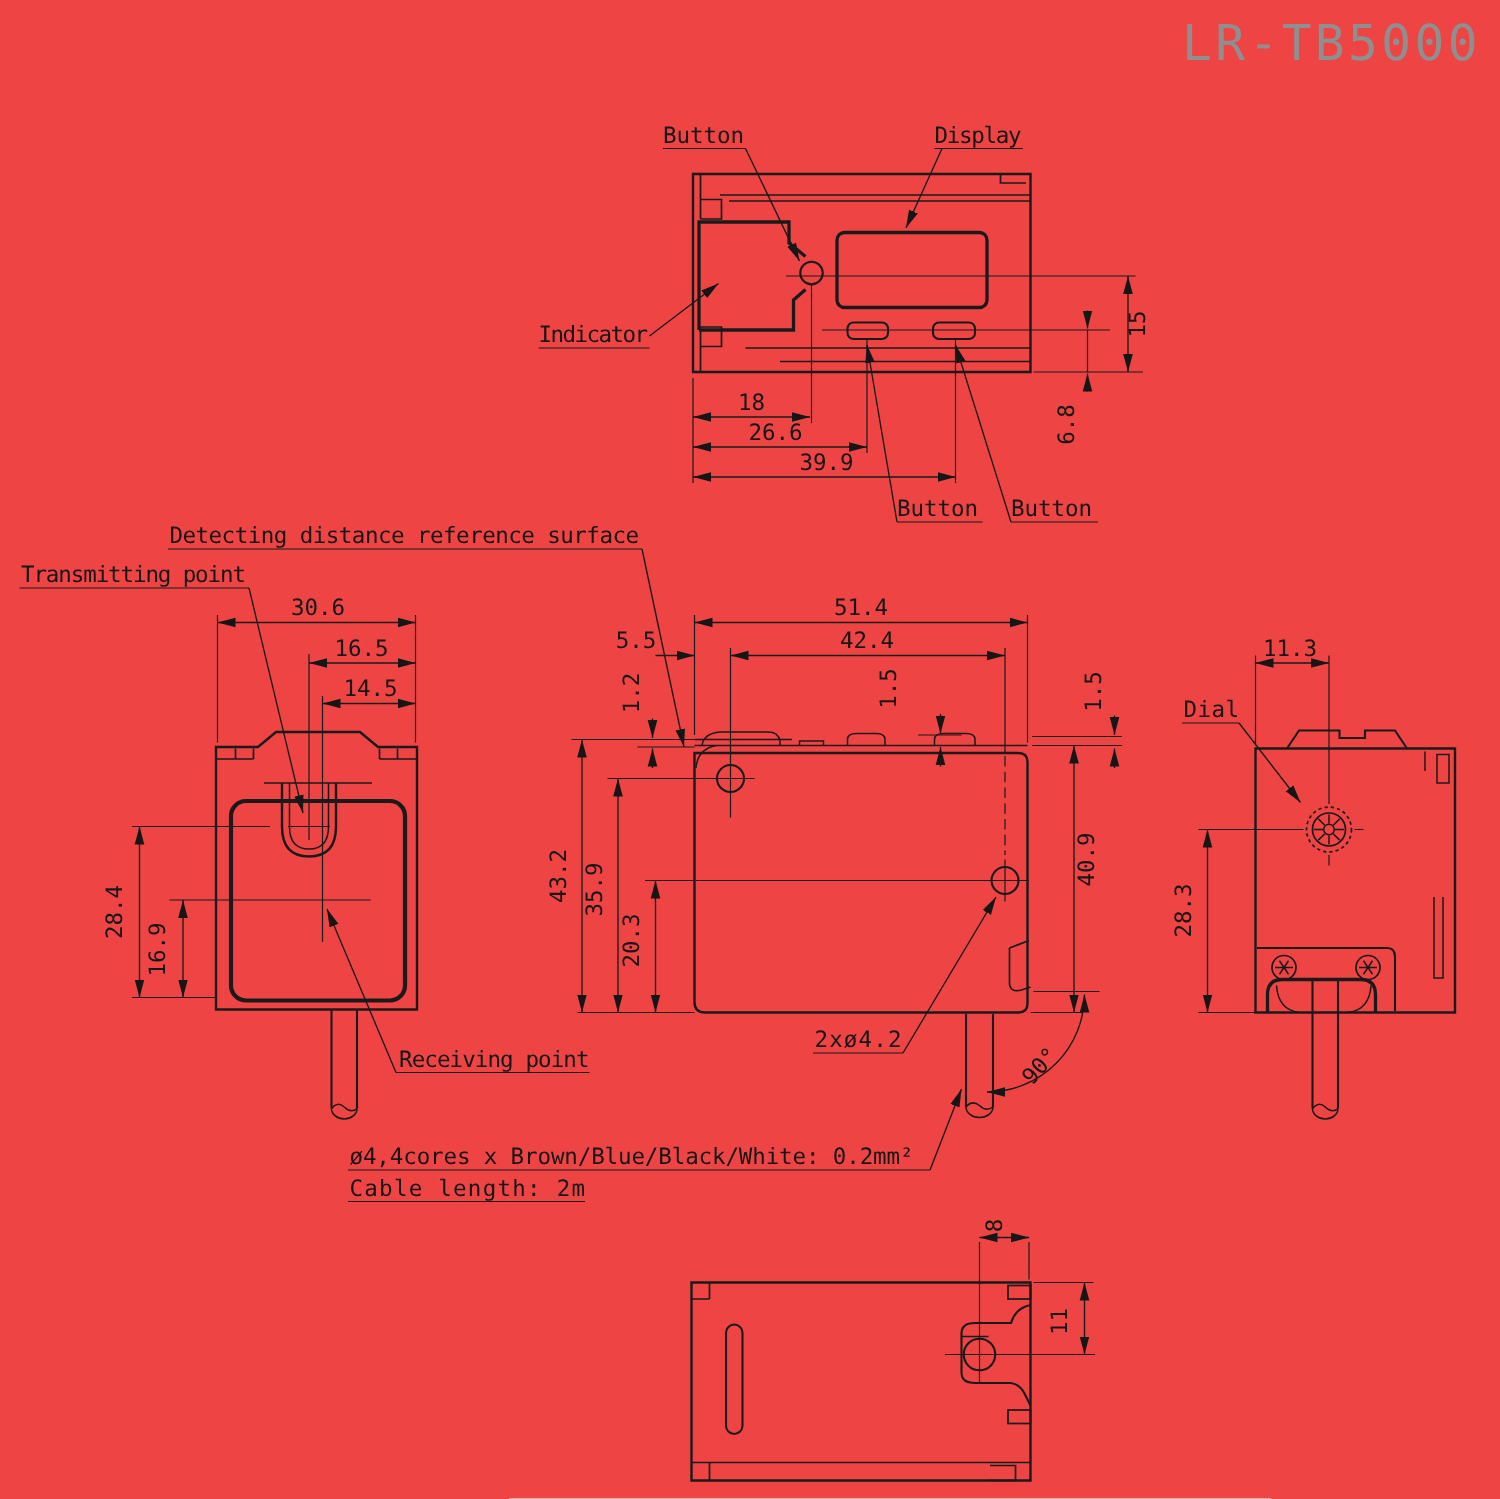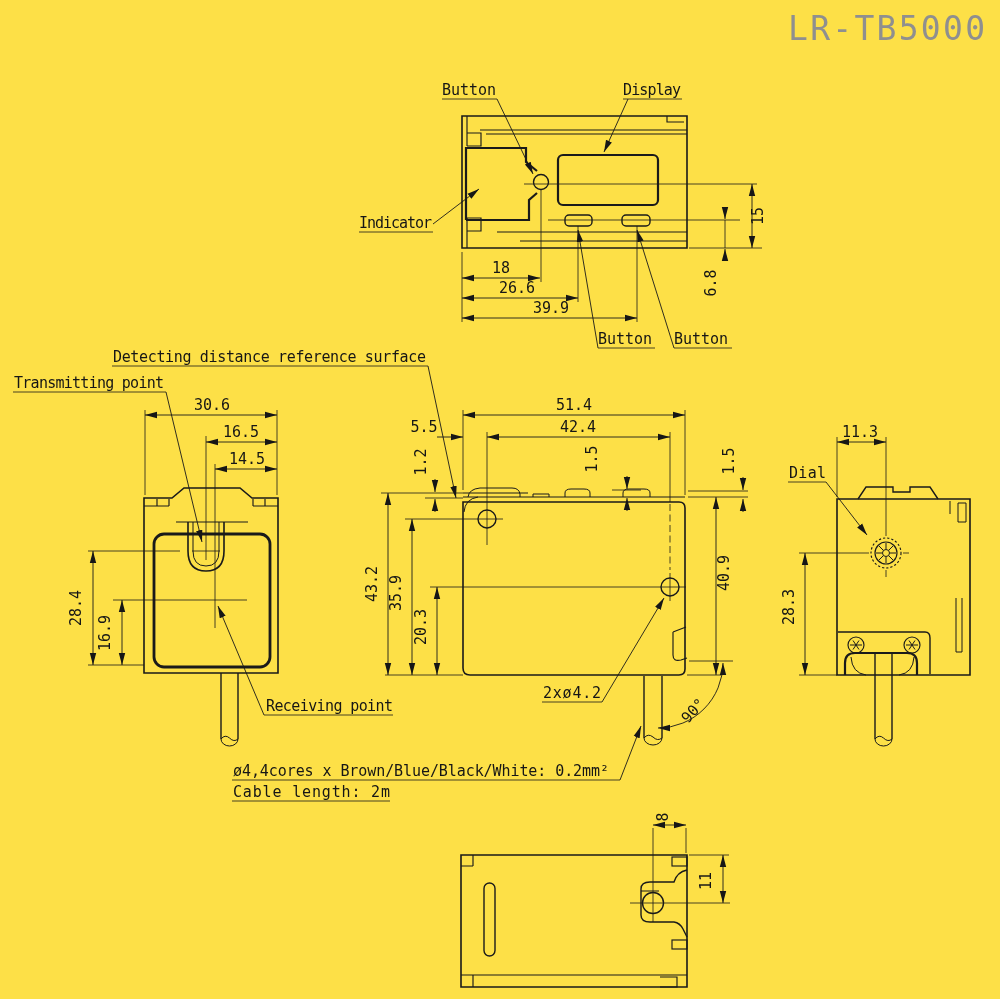--- a/index.html
+++ b/index.html
@@ -1,16 +1,16 @@
 <!DOCTYPE html>
 <html><head>
 <meta charset="utf-8">
 <style>
   html,body{margin:0;padding:0;background:#fff;}
-  #stage{position:relative;width:1000px;height:999px;background:#fde047;overflow:hidden;}
+  #stage{position:relative;width:1000px;height:999px;background:#ef4444;overflow:hidden;}
   svg text{font-family:"DejaVu Sans Mono","Liberation Mono",monospace;fill:#161616;font-size:15px;}
   svg .ttl{font-size:33px;fill:#8f8f8f;letter-spacing:1px;}
   .s16{stroke:#1a1a1a;stroke-width:1.6;fill:none;}
   .s22{stroke:#1a1a1a;stroke-width:2.2;fill:none;}
   .s28{stroke:#1a1a1a;stroke-width:2.8;fill:none;}
   .s14{stroke:#1a1a1a;stroke-width:1.4;fill:none;}
   .s12{stroke:#1a1a1a;stroke-width:1.15;fill:none;}
   .s10{stroke:#1a1a1a;stroke-width:1;fill:none;}
   .thin{stroke:#1a1a1a;stroke-width:.8;fill:none;}
   .dash{stroke-dasharray:7 3.5;}

